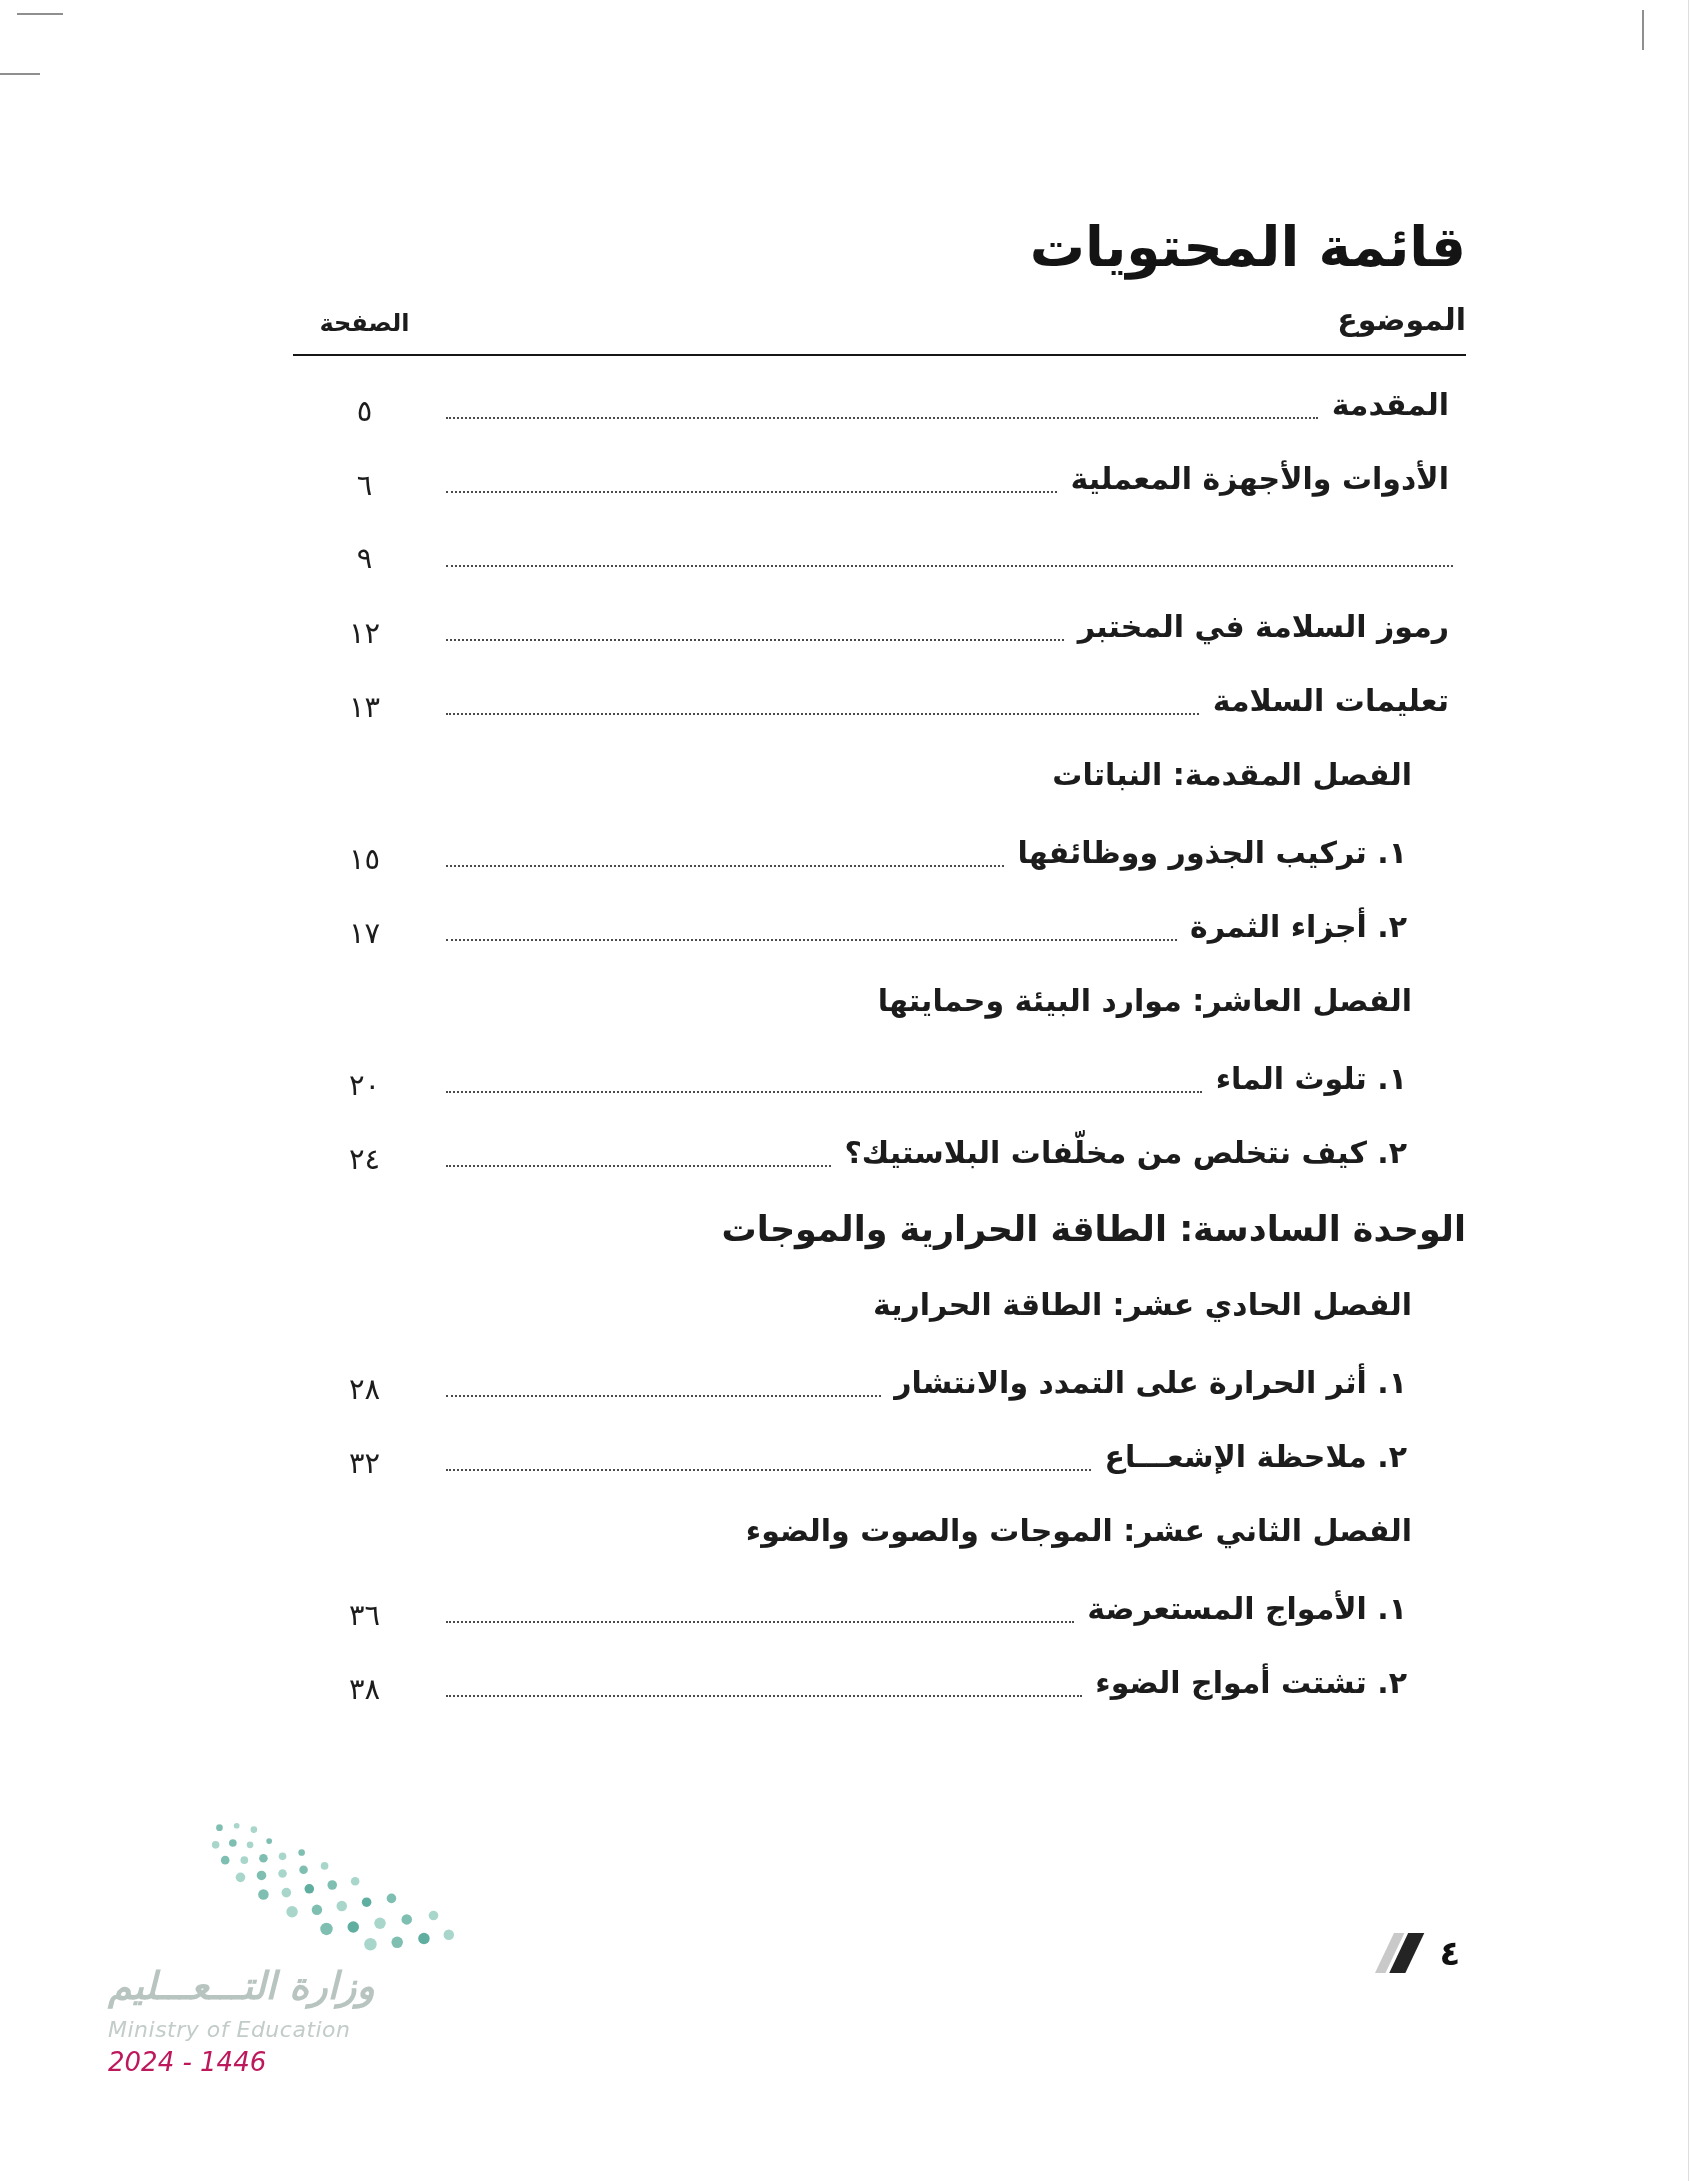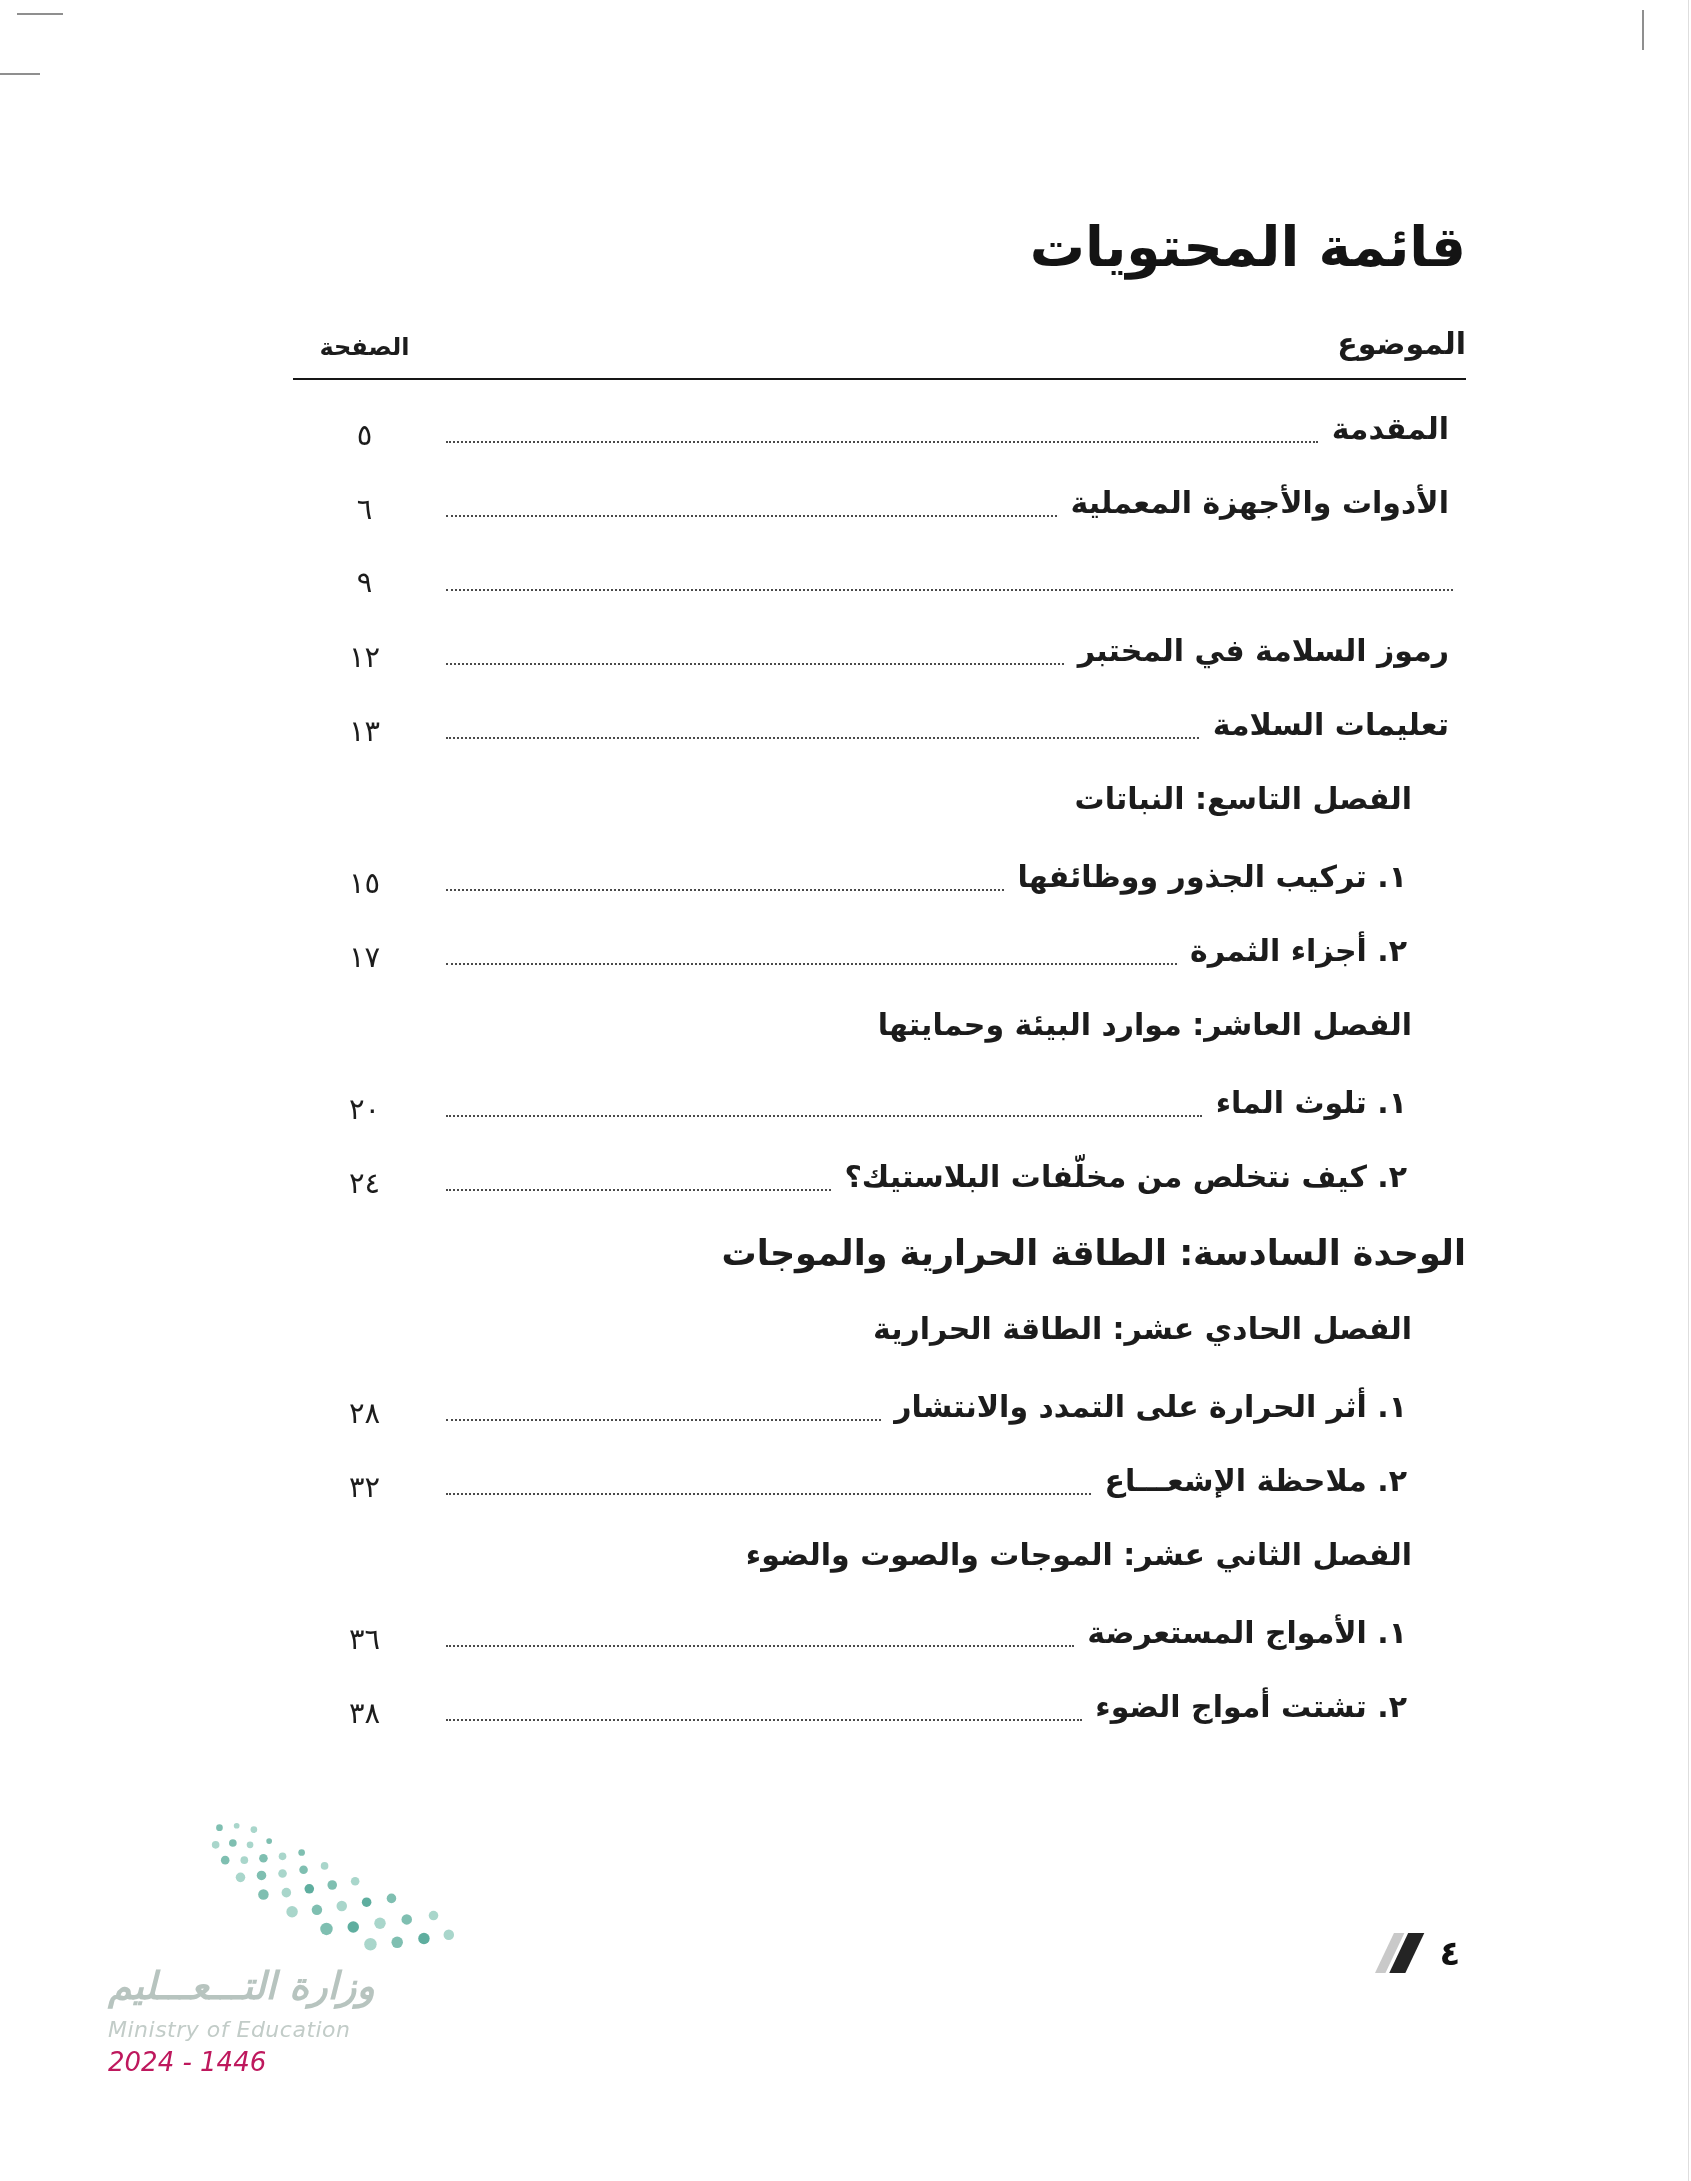--- a/index.html
+++ b/index.html
@@ -11,21 +11,21 @@
   
   .mark { position:absolute; background:#8f8f8f; }
   .mark-tl-1 { left:17px; top:13.4px; width:46px; height:1.9px; }
   .mark-tl-2 { left:0; top:73px; width:40px; height:1.9px; }
   .mark-top-v { left:1642px; top:9.6px; width:1.9px; height:40px; }
   .edge-right { position:absolute; right:2.9px; top:0; width:1px; height:100%; background:#dedede; }
 
   
   .content { position:absolute; top:215px; left:293px; right:226px; direction:rtl; }
 
-  .title { font-size:55px; font-weight:bold; text-align:right; margin-bottom:47px; color:#141414; }
+  .title { font-size:55px; font-weight:bold; text-align:right; margin-bottom:23px; color:#141414; }
 
   .cols { display:flex; align-items:flex-end; border-bottom:2.9px solid #161616; padding-bottom:17px; margin-bottom:31px; }
   .col-topic { font-size:30px; font-weight:bold; }
   .spacer { flex:1; }
   .col-page { width:143px; text-align:center; font-size:24px; font-weight:bold; flex:none; }
 
   .row { display:flex; align-items:baseline; min-height:42px; margin-bottom:32px; }
   .row .label { white-space:nowrap; }
   .row.entry .label { font-weight:bold; font-size:30px; margin-right:17px; }
   .row.sub .label { font-size:30px; font-weight:bold; margin-right:59px; }
@@ -93,21 +93,21 @@
       </div>
 
       <div class="row entry">
         <span class="label">تعليمات السلامة</span>
         <span class="leader"></span>
         <span class="pagenum">١٣</span>
       </div>
 
 
       <div class="row chapter">
-        <span class="label">الفصل التاسع: النباتات</span>
+        <span class="label">الفصل المقدمة: النباتات</span>
       </div>
 
       <div class="row sub">
         <span class="label">١. تركيب الجذور ووظائفها</span>
         <span class="leader"></span>
         <span class="pagenum">١٥</span>
       </div>
 
       <div class="row sub">
         <span class="label">٢. أجزاء الثمرة</span>

